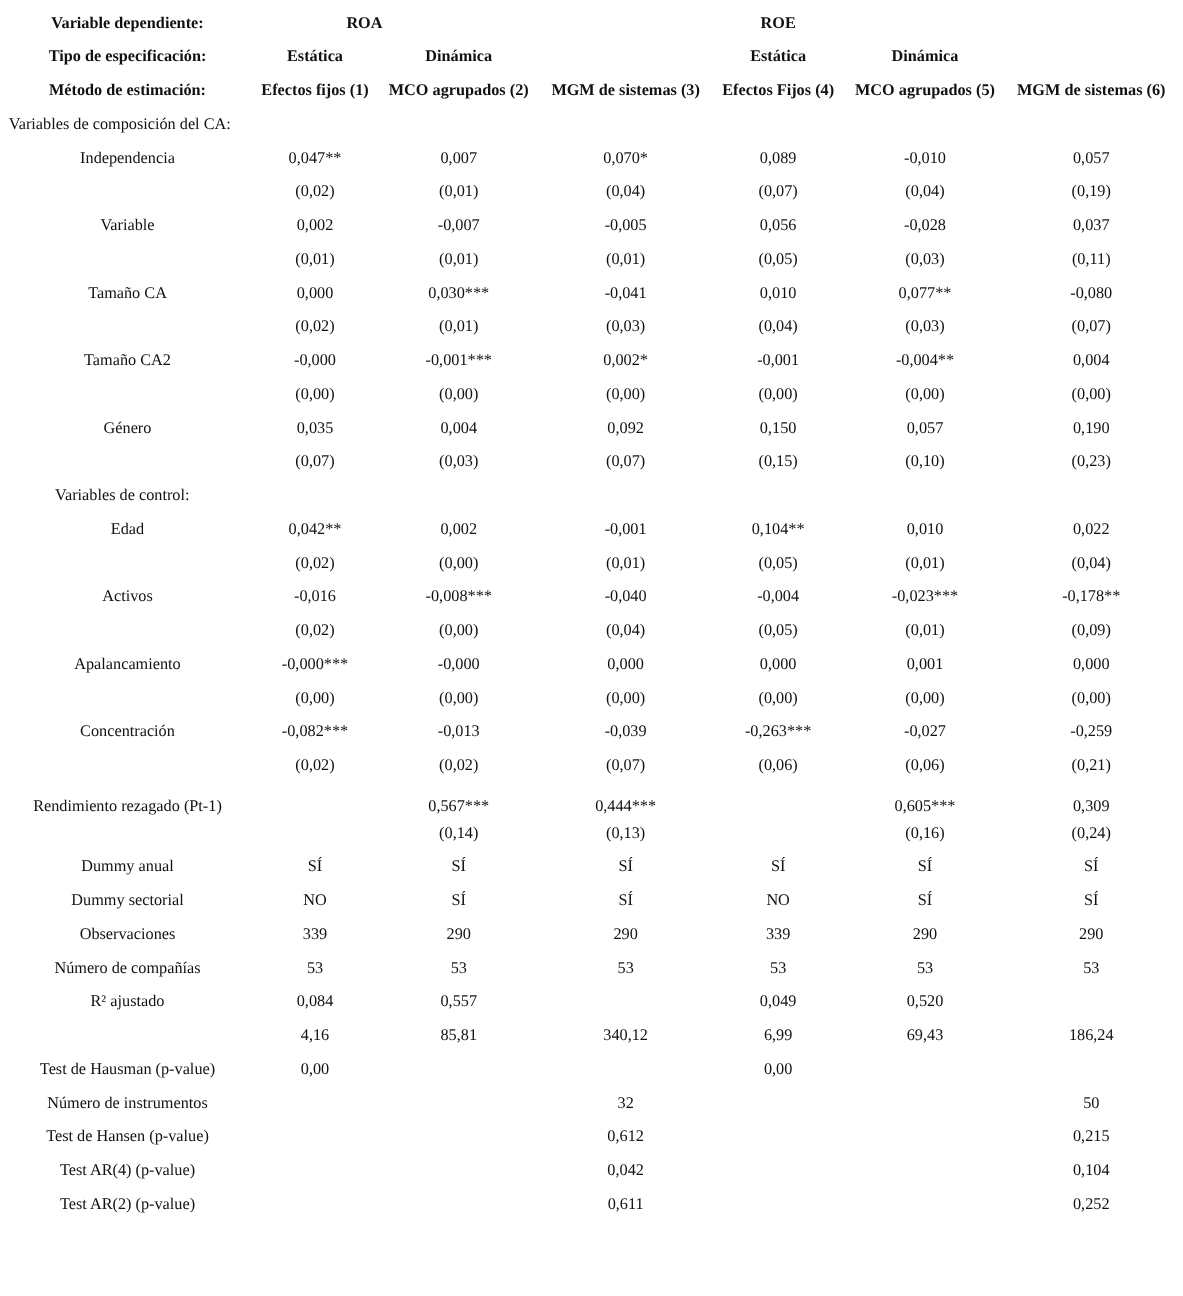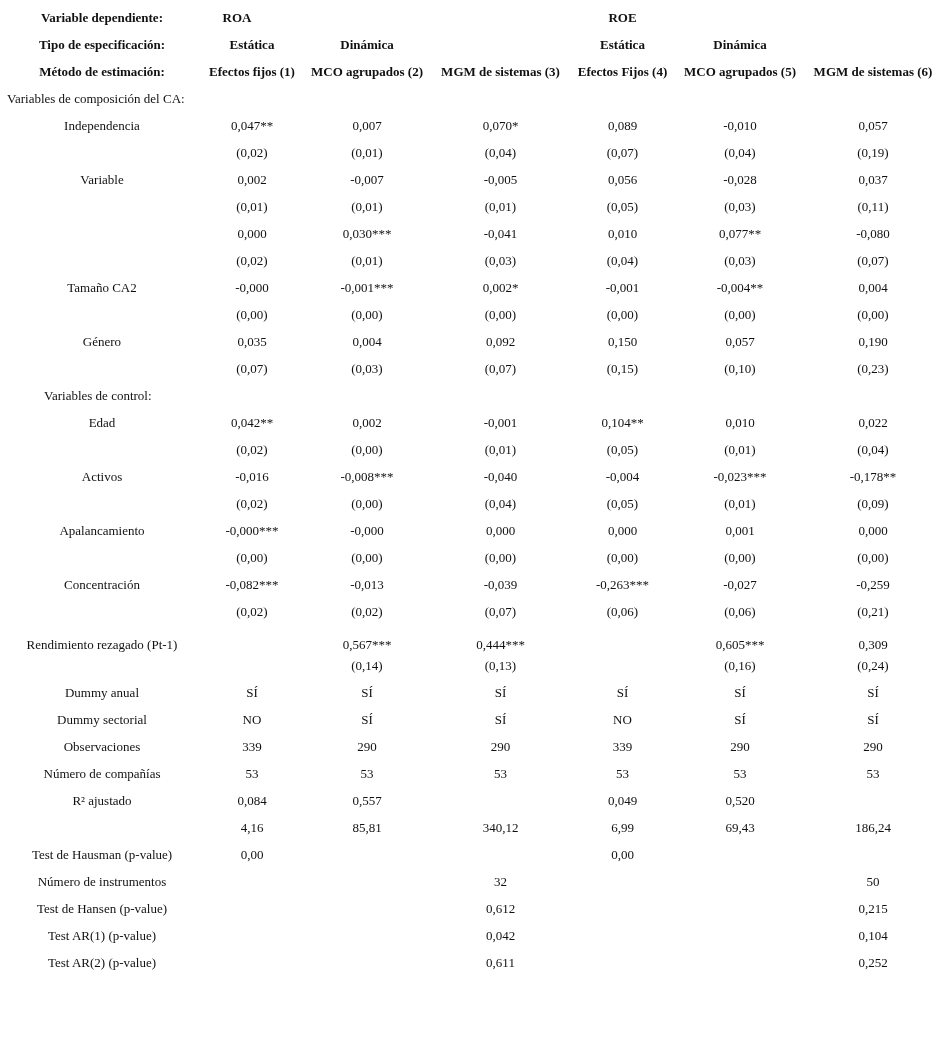--- a/index.html
+++ b/index.html
@@ -14,21 +14,21 @@
       text-align: center; white-space: nowrap;
     }
     .hdr .cell { font-weight: bold; }
     .c0 { left: 0; width: 204px; }
     .c1 { left: 204px; width: 96px; }
     .c2 { left: 303px; width: 128px; }
     .c3 { left: 431px; width: 139px; }
     .c4 { left: 570px; width: 105px; }
     .c5 { left: 675px; width: 130px; }
     .c6 { left: 805px; width: 136px; }
-    .roa-head { left: 189px; width: 96px; }
+    .roa-head { left: 210px; width: 96px; text-align: right; }
     .roe-head { left: 570px; width: 105px; }
     .sec { position: absolute; top: 0; height: 27px; line-height: 27px; white-space: nowrap; }
   </style>
 </head>
 <body>
 
 <div>
 
   <div class="row hdr" style="top:4px">
     <div class="cell c0">Variable dependiente:</div>
@@ -89,20 +89,21 @@
       <div class="row" style="top: 193px;">
         <div class="cell c0"></div>
         <div class="cell c1">(0,01)</div>
         <div class="cell c2">(0,01)</div>
         <div class="cell c3">(0,01)</div>
         <div class="cell c4">(0,05)</div>
         <div class="cell c5">(0,03)</div>
         <div class="cell c6">(0,11)</div>
       </div>
       <div class="row" style="top: 220px;">
+        <div class="cell c0">Tamaño CA</div>
         <div class="cell c1">0,000</div>
         <div class="cell c2">0,030***</div>
         <div class="cell c3">-0,041</div>
         <div class="cell c4">0,010</div>
         <div class="cell c5">0,077**</div>
         <div class="cell c6">-0,080</div>
       </div>
       <div class="row" style="top: 247px;">
         <div class="cell c0"></div>
         <div class="cell c1">(0,02)</div>
@@ -319,21 +320,21 @@
       <div class="row" style="top: 895px;">
         <div class="cell c0">Test de Hansen (p-value)</div>
         <div class="cell c1"></div>
         <div class="cell c2"></div>
         <div class="cell c3">0,612</div>
         <div class="cell c4"></div>
         <div class="cell c5"></div>
         <div class="cell c6">0,215</div>
       </div>
       <div class="row" style="top: 922px;">
-        <div class="cell c0">Test AR(1) (p-value)</div>
+        <div class="cell c0">Test AR(4) (p-value)</div>
         <div class="cell c1"></div>
         <div class="cell c2"></div>
         <div class="cell c3">0,042</div>
         <div class="cell c4"></div>
         <div class="cell c5"></div>
         <div class="cell c6">0,104</div>
       </div>
       <div class="row" style="top: 949px;">
         <div class="cell c0">Test AR(2) (p-value)</div>
         <div class="cell c1"></div>

